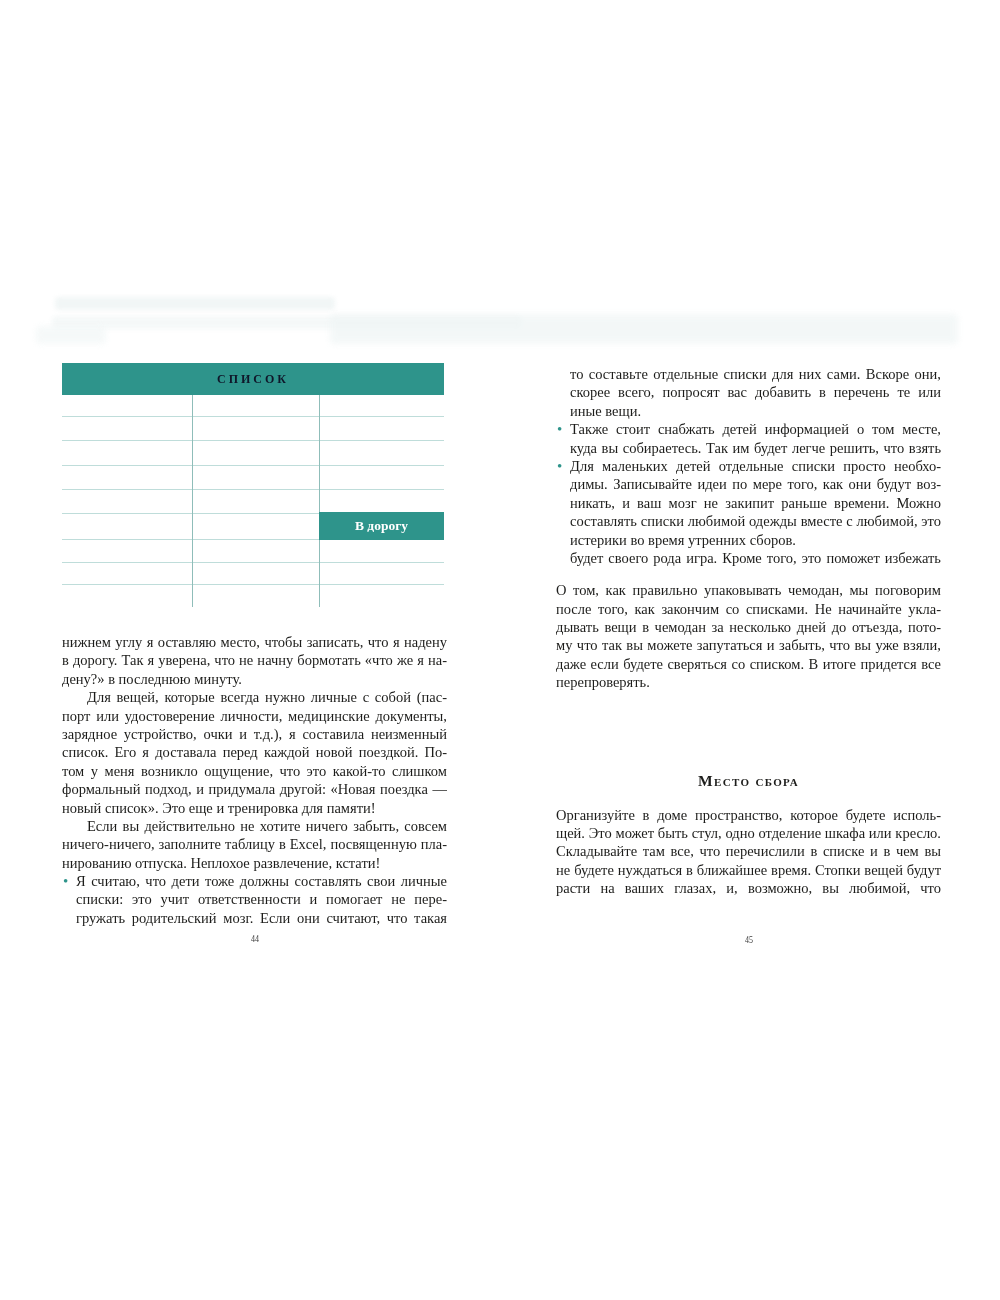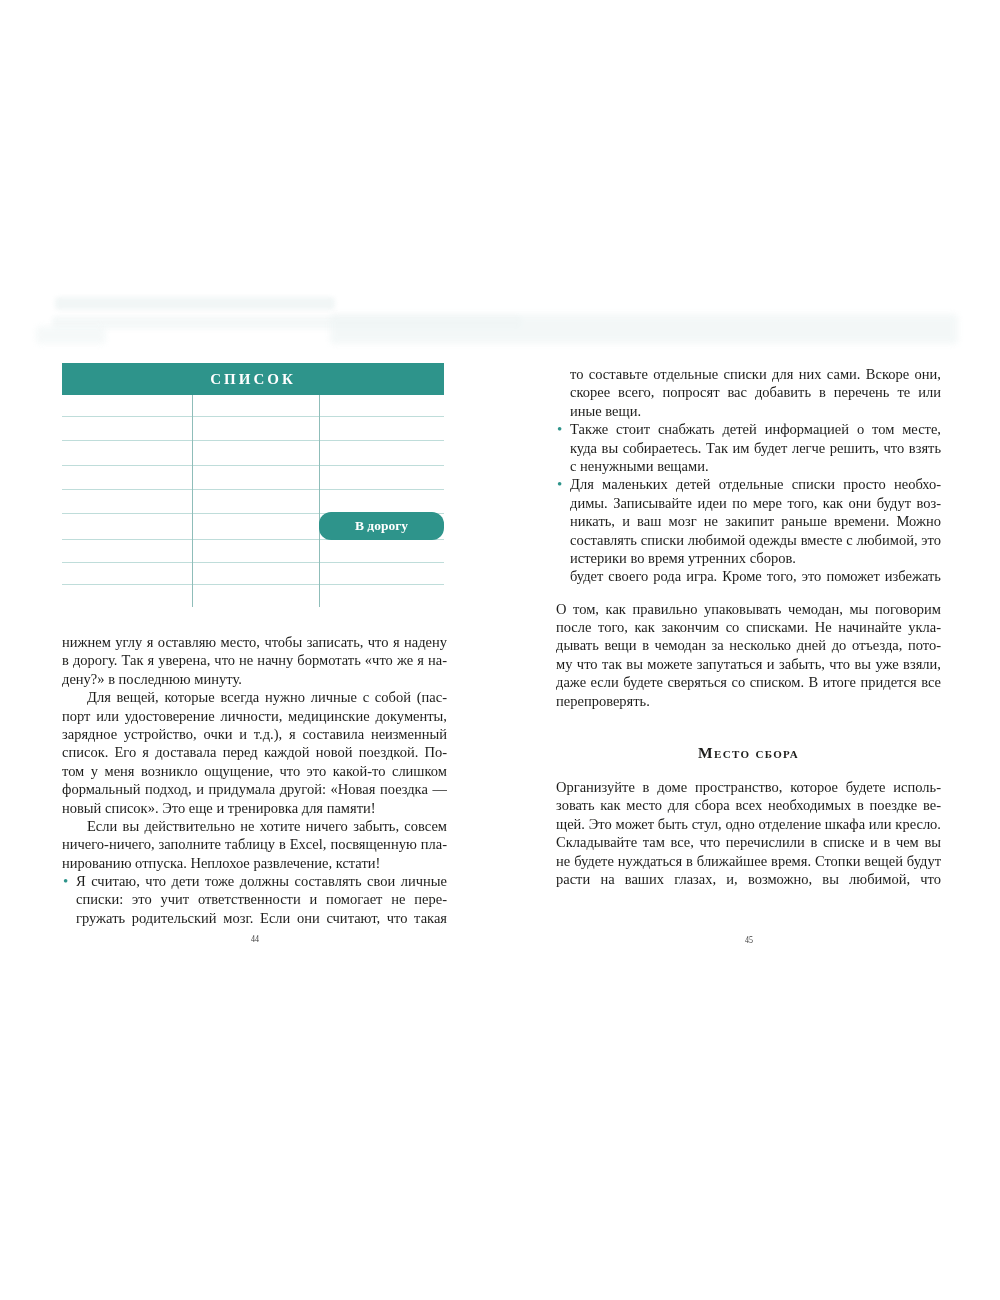--- a/index.html
+++ b/index.html
@@ -19,52 +19,52 @@
   
   .artifact{position:absolute;border-radius:4px;}
   .a1{left:55px;top:297px;width:280px;height:13px;background:#edf3f3;filter:blur(2px);opacity:.75;}
   .a2{left:52px;top:316px;width:470px;height:13px;background:#f1f6f6;filter:blur(2px);opacity:.7;}
   .a3{left:330px;top:314px;width:628px;height:30px;background:#eff5f5;filter:blur(3px);opacity:.7;}
   .a4{left:36px;top:326px;width:70px;height:18px;background:#f2f7f7;filter:blur(3px);opacity:.7;}
 
   
   .ptable{position:absolute;left:62px;top:363px;width:382px;}
   .ptable-header{
-    height:32px;background:var(--accent);color:#ffffff;
+    height:32px;background:var(--accent);color:#0f172a;
     display:flex;align-items:center;justify-content:center;
-    font-weight:bold;font-size:15px;letter-spacing:3px;
+    font-weight:bold;font-size:12px;letter-spacing:3px;
   }
   .ptable-grid{position:relative;width:382px;height:212px;}
   .hl{position:absolute;left:0;width:382px;height:1px;background:var(--grid-light);}
   .vl{position:absolute;top:0;width:1px;height:212px;background:var(--grid-dark);}
   .hcell{
     position:absolute;left:257px;top:117px;width:125px;height:28px;
     background:var(--accent);color:#fff;
     display:flex;align-items:center;justify-content:center;
-    font-weight:bold;font-size:13.5px;z-index:2;border-radius:12px;
+    font-weight:bold;font-size:13.5px;z-index:2;
   }
 
   
   .textcol{position:absolute;width:385px;font-size:14.5px;line-height:18.4px;}
   .textcol.left{left:62px;top:633px;}
   .textcol.right{left:556px;top:365px;}
   .tline{
     position:relative;height:18.4px;overflow:hidden;
     text-align:justify;text-align-last:justify;
   }
   .tline.last{text-align-last:left;}
   .tline.indent{padding-left:25px;}
   .tline.bullet,.tline.bullet-cont{padding-left:14px;}
   .bullet-mark{
     position:absolute;left:1px;top:0;color:var(--accent);
     font-size:15px;line-height:18.4px;
   }
   .sec-heading{
     height:19px;line-height:19px;text-align:center;
-    font-weight:bold;font-variant:small-caps;letter-spacing:1.3px;font-size:15.5px;
+    font-weight:bold;font-variant:small-caps;letter-spacing:1.3px;font-size:15.5px;margin-top:46px;
   }
   .spacer{width:100%;}
 
   .pagenum{position:absolute;width:385px;text-align:center;font-size:10px;color:var(--pagenum);}
   .pagenum span{display:inline-block;transform:scaleX(.8);}
   .left-num{left:62px;top:933px;}
   .right-num{left:556px;top:934px;}
 </style>
 </head>
 <body>
@@ -114,39 +114,37 @@
       <div class="tline bullet"><span class="bullet-mark">•</span><span>Я считаю, что дети тоже должны составлять свои личные</span></div>
       <div class="tline bullet-cont"><span>списки: это учит ответственности и помогает не пере-</span></div>
       <div class="tline bullet-cont"><span>гружать родительский мозг. Если они считают, что такая</span></div>
     </div>
   <div class="textcol right">
       <div class="tline bullet-cont"><span>то составьте отдельные списки для них сами. Вскоре они,</span></div>
       <div class="tline bullet-cont"><span>скорее всего, попросят вас добавить в перечень те или</span></div>
       <div class="tline bullet-cont last"><span>иные вещи.</span></div>
       <div class="tline bullet"><span class="bullet-mark">•</span><span>Также стоит снабжать детей информацией о том месте,</span></div>
       <div class="tline bullet-cont"><span>куда вы собираетесь. Так им будет легче решить, что взять</span></div>
-      <div class="tline bullet-cont last"><span>с ненужными вещами.</span></div>
       <div class="tline bullet"><span class="bullet-mark">•</span><span>Для маленьких детей отдельные списки просто необхо-</span></div>
       <div class="tline bullet-cont"><span>димы. Записывайте идеи по мере того, как они будут воз-</span></div>
       <div class="tline bullet-cont"><span>никать, и ваш мозг не закипит раньше времени. Можно</span></div>
       <div class="tline bullet-cont"><span>составлять списки любимой одежды вместе с любимой, это</span></div>
       <div class="tline bullet-cont last"><span>истерики во время утренних сборов.</span></div>
       <div class="tline bullet-cont"><span>будет своего рода игра. Кроме того, это поможет избежать</span></div>
       <div class="spacer" style="height: 14px;"></div>
       <div class="tline cont"><span>О том, как правильно упаковывать чемодан, мы поговорим</span></div>
       <div class="tline cont"><span>после того, как закончим со списками. Не начинайте укла-</span></div>
       <div class="tline cont"><span>дывать вещи в чемодан за несколько дней до отъезда, пото-</span></div>
       <div class="tline cont"><span>му что так вы можете запутаться и забыть, что вы уже взяли,</span></div>
       <div class="tline cont"><span>даже если будете сверяться со списком. В итоге придется все</span></div>
       <div class="tline cont last"><span>перепроверять.</span></div>
       <div class="spacer" style="height: 33px;"></div>
       <div class="sec-heading">Место сбора</div>
       <div class="spacer" style="height: 16px;"></div>
       <div class="tline cont"><span>Организуйте в доме пространство, которое будете исполь-</span></div>
-      <div class="tline cont"><span>зовать как место для сбора всех необходимых в поездке ве-</span></div>
       <div class="tline cont"><span>щей. Это может быть стул, одно отделение шкафа или кресло.</span></div>
       <div class="tline cont"><span>Складывайте там все, что перечислили в списке и в чем вы</span></div>
       <div class="tline cont"><span>не будете нуждаться в ближайшее время. Стопки вещей будут</span></div>
       <div class="tline cont"><span>расти на ваших глазах, и, возможно, вы любимой, что собрали</span></div>
     </div>
 
   <div class="pagenum left-num">
     <span>44</span>
   </div>
   <div class="pagenum right-num">

